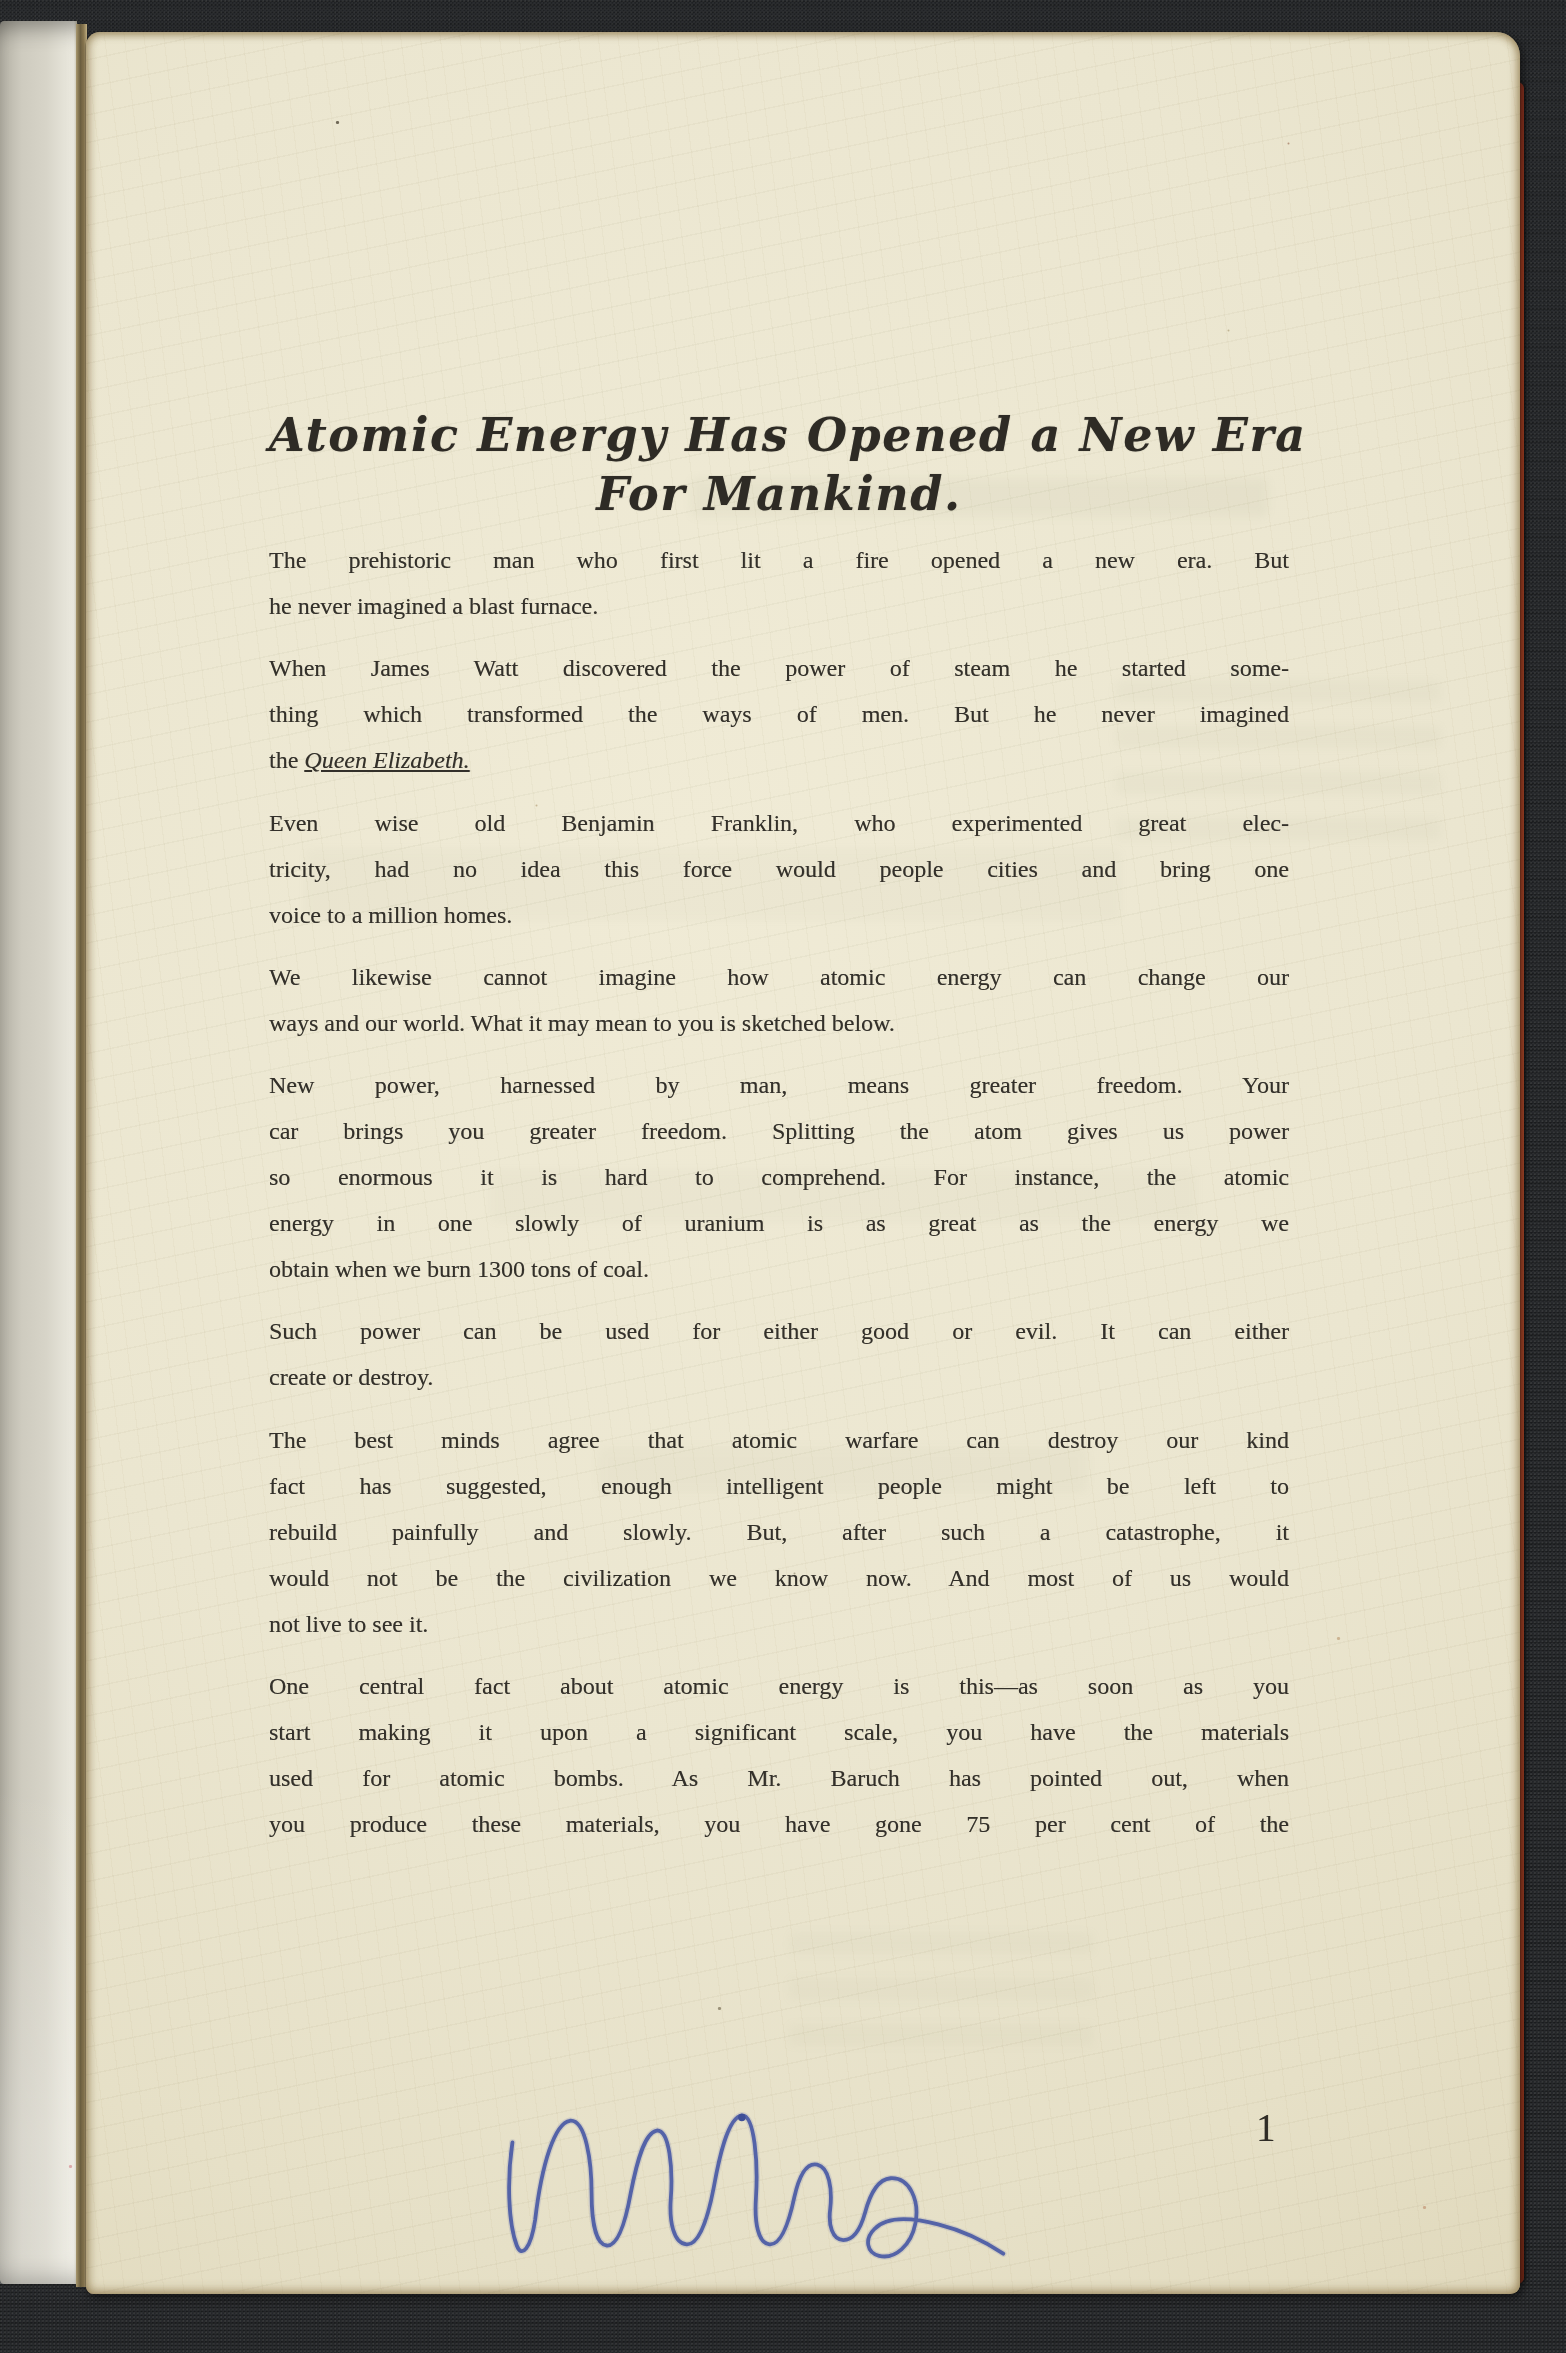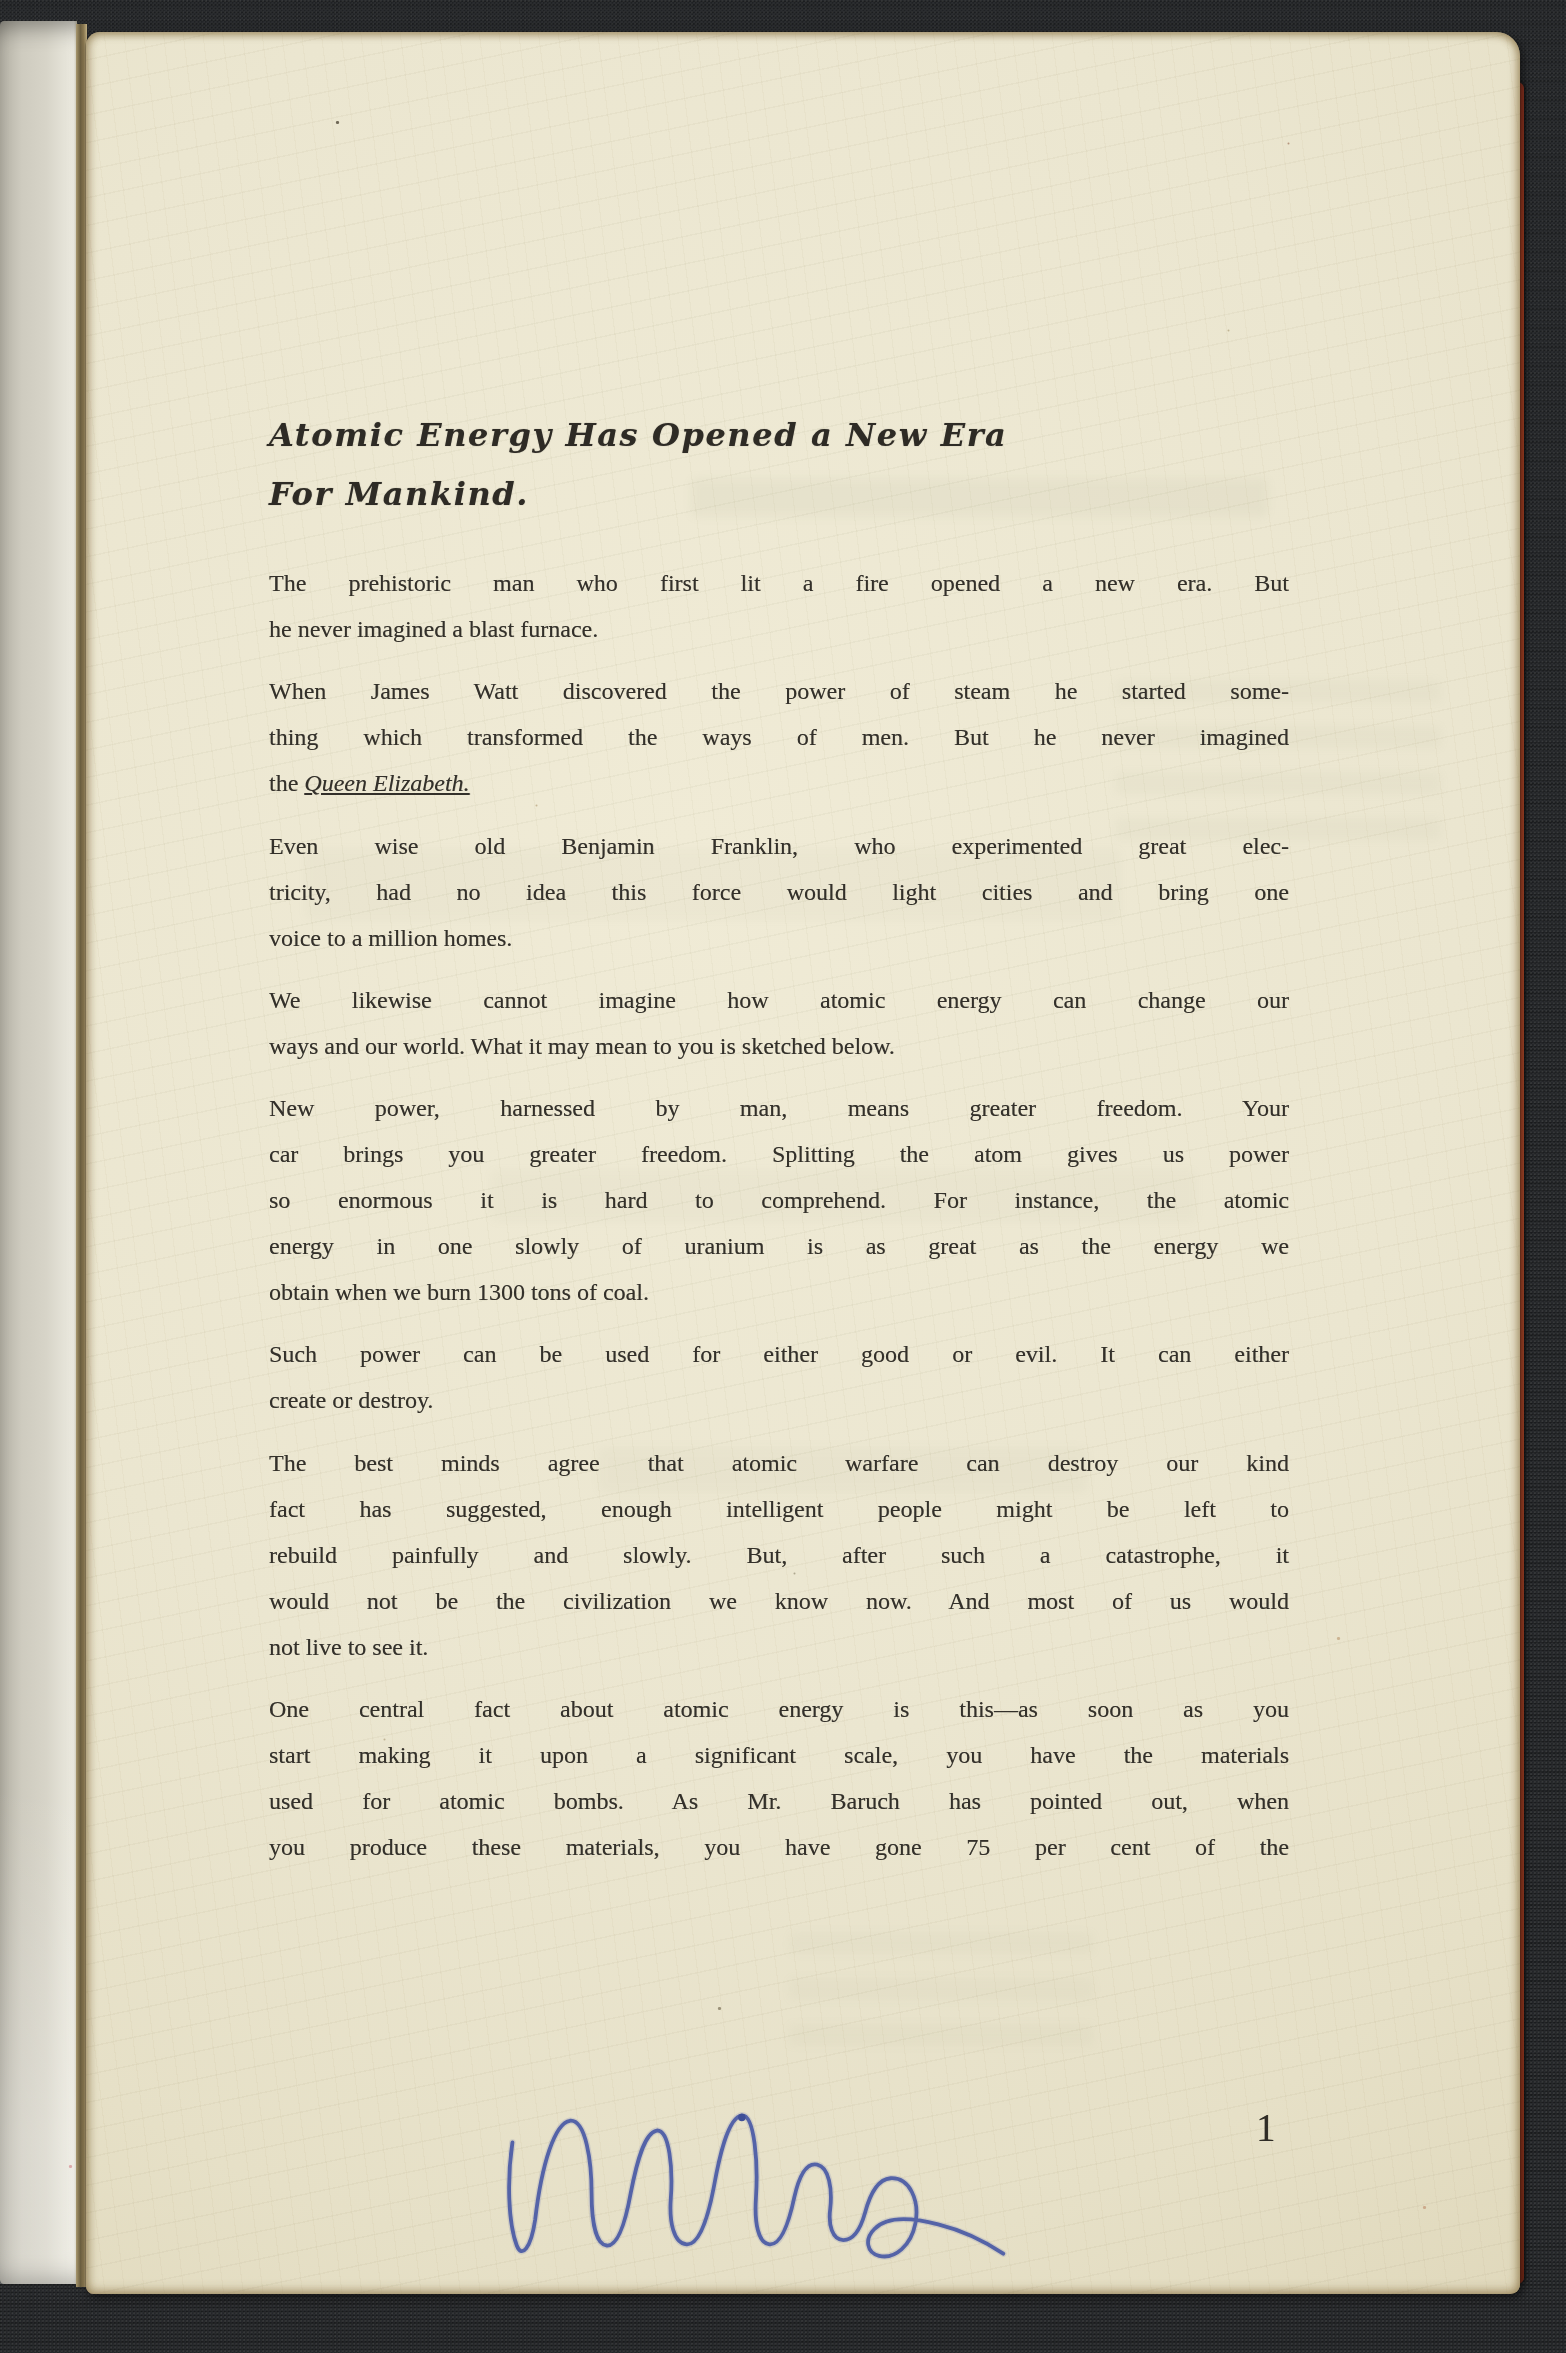--- a/index.html
+++ b/index.html
@@ -60,23 +60,24 @@
     position:absolute;pointer-events:none;border-radius:5.4px;
     filter:blur(4.9px);
     background:rgba(146,150,120,.55);
   }
   .ghost.striped{
     background:repeating-linear-gradient(180deg, rgba(146,150,120,.55) 0 22px, transparent 22px 46px);
   }
   .text-col{position:absolute;left:183px;top:374px;width:1020px;}
   .title{
     font-family:"DejaVu Serif",serif;font-weight:bold;font-style:italic;
-    font-size:32px;line-height:59px;letter-spacing:1.6px;color:#2e2b25;
-    margin:0 0 36px 0;white-space:nowrap;
+    font-size:46px;line-height:59px;letter-spacing:1.6px;color:#2e2b25;
+    margin:0 0 13px 0;white-space:nowrap;
     text-shadow:0 0 1.1px rgba(46,43,37,.4);
+    text-align:center;
   }
   .para{margin:0 0 16.3px 0;}
   .line{
     font-size:24px;line-height:46px;color:#33302a;
     text-align:justify;text-align-last:justify;-moz-text-align-last:justify;
     text-shadow:0.3px 0 0.3px rgba(51,48,42,.45);
   }
   .line.last{text-align-last:left;-moz-text-align-last:left;}
   .it{font-style:italic;text-decoration:underline;}
   .page-number{
@@ -128,21 +129,21 @@
             <div class="line"><span>The prehistoric man who first lit a fire opened a new era. But</span></div>
             <div class="line last"><span>he never imagined a blast furnace.</span></div>
           </div>
           <div class="para">
             <div class="line"><span>When James Watt discovered the power of steam he started some-</span></div>
             <div class="line"><span>thing which transformed the ways of men. But he never imagined</span></div>
             <div class="line last"><span>the </span><span class="it">Queen Elizabeth.</span></div>
           </div>
           <div class="para">
             <div class="line"><span>Even wise old Benjamin Franklin, who experimented great elec-</span></div>
-            <div class="line"><span>tricity, had no idea this force would light cities and bring one</span></div>
+            <div class="line"><span>tricity, had no idea this force would people cities and bring one</span></div>
             <div class="line last"><span>voice to a million homes.</span></div>
           </div>
           <div class="para">
             <div class="line"><span>We likewise cannot imagine how atomic energy can change our</span></div>
             <div class="line last"><span>ways and our world. What it may mean to you is sketched below.</span></div>
           </div>
           <div class="para">
             <div class="line"><span>New power, harnessed by man, means greater freedom. Your</span></div>
             <div class="line"><span>car brings you greater freedom. Splitting the atom gives us power</span></div>
             <div class="line"><span>so enormous it is hard to comprehend. For instance, the atomic</span></div>

